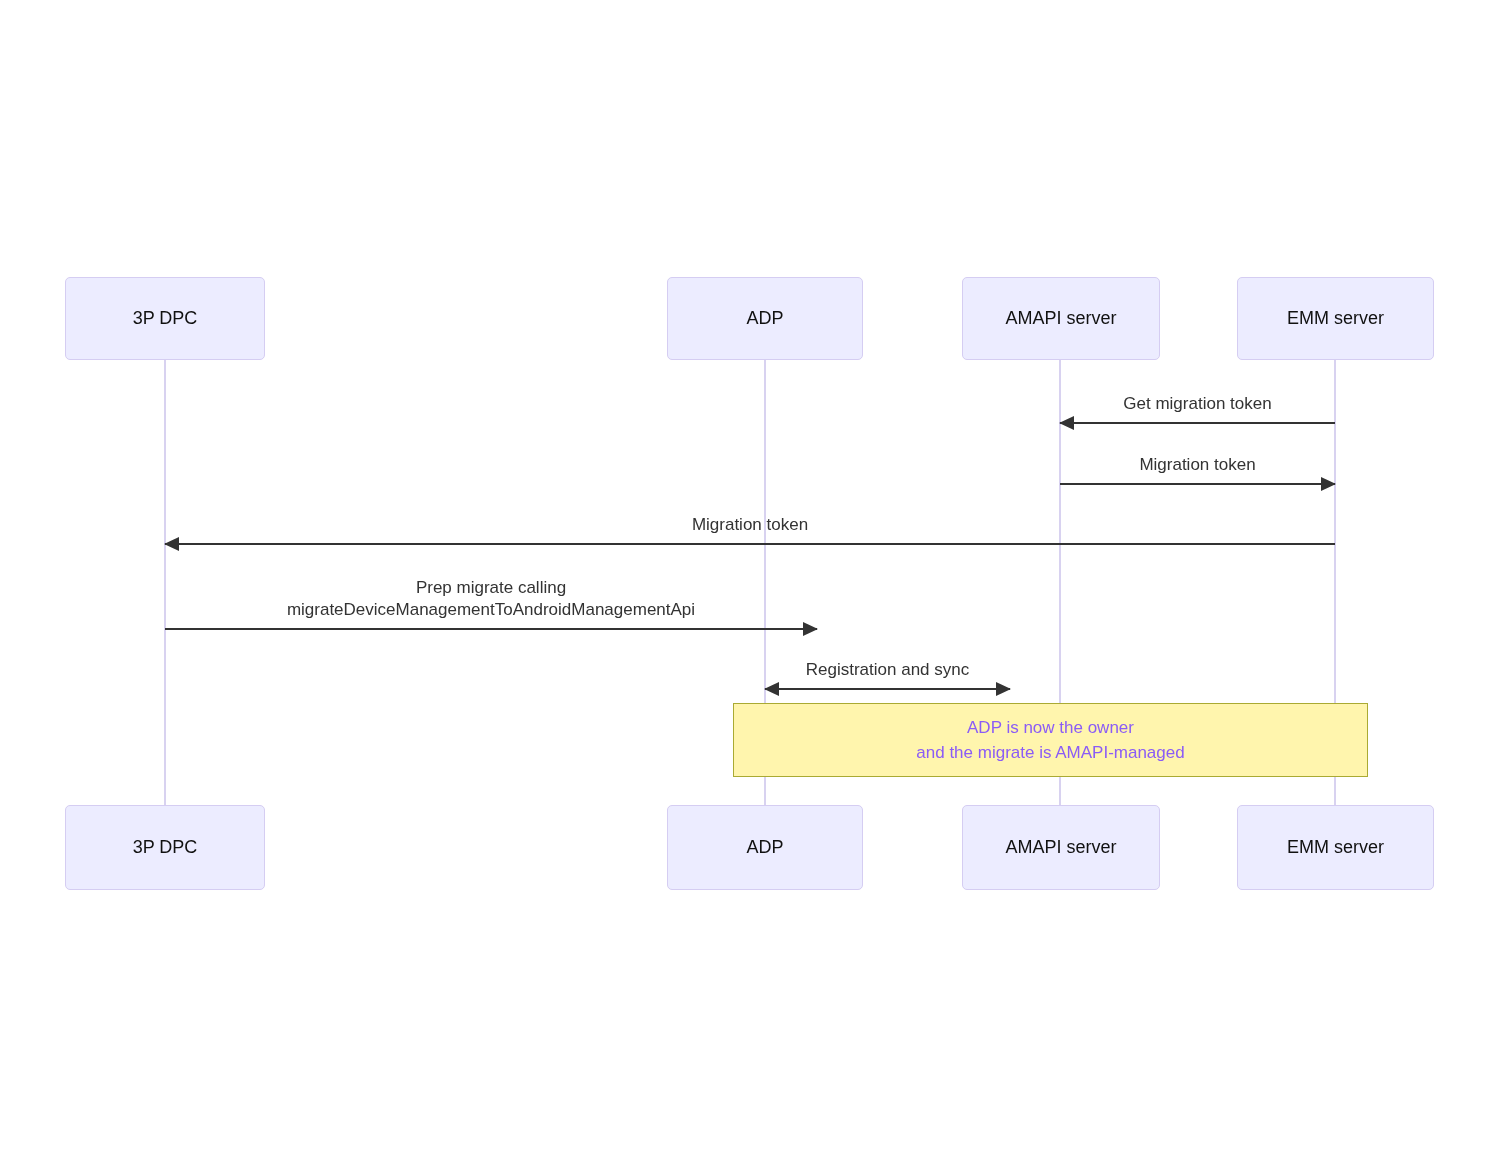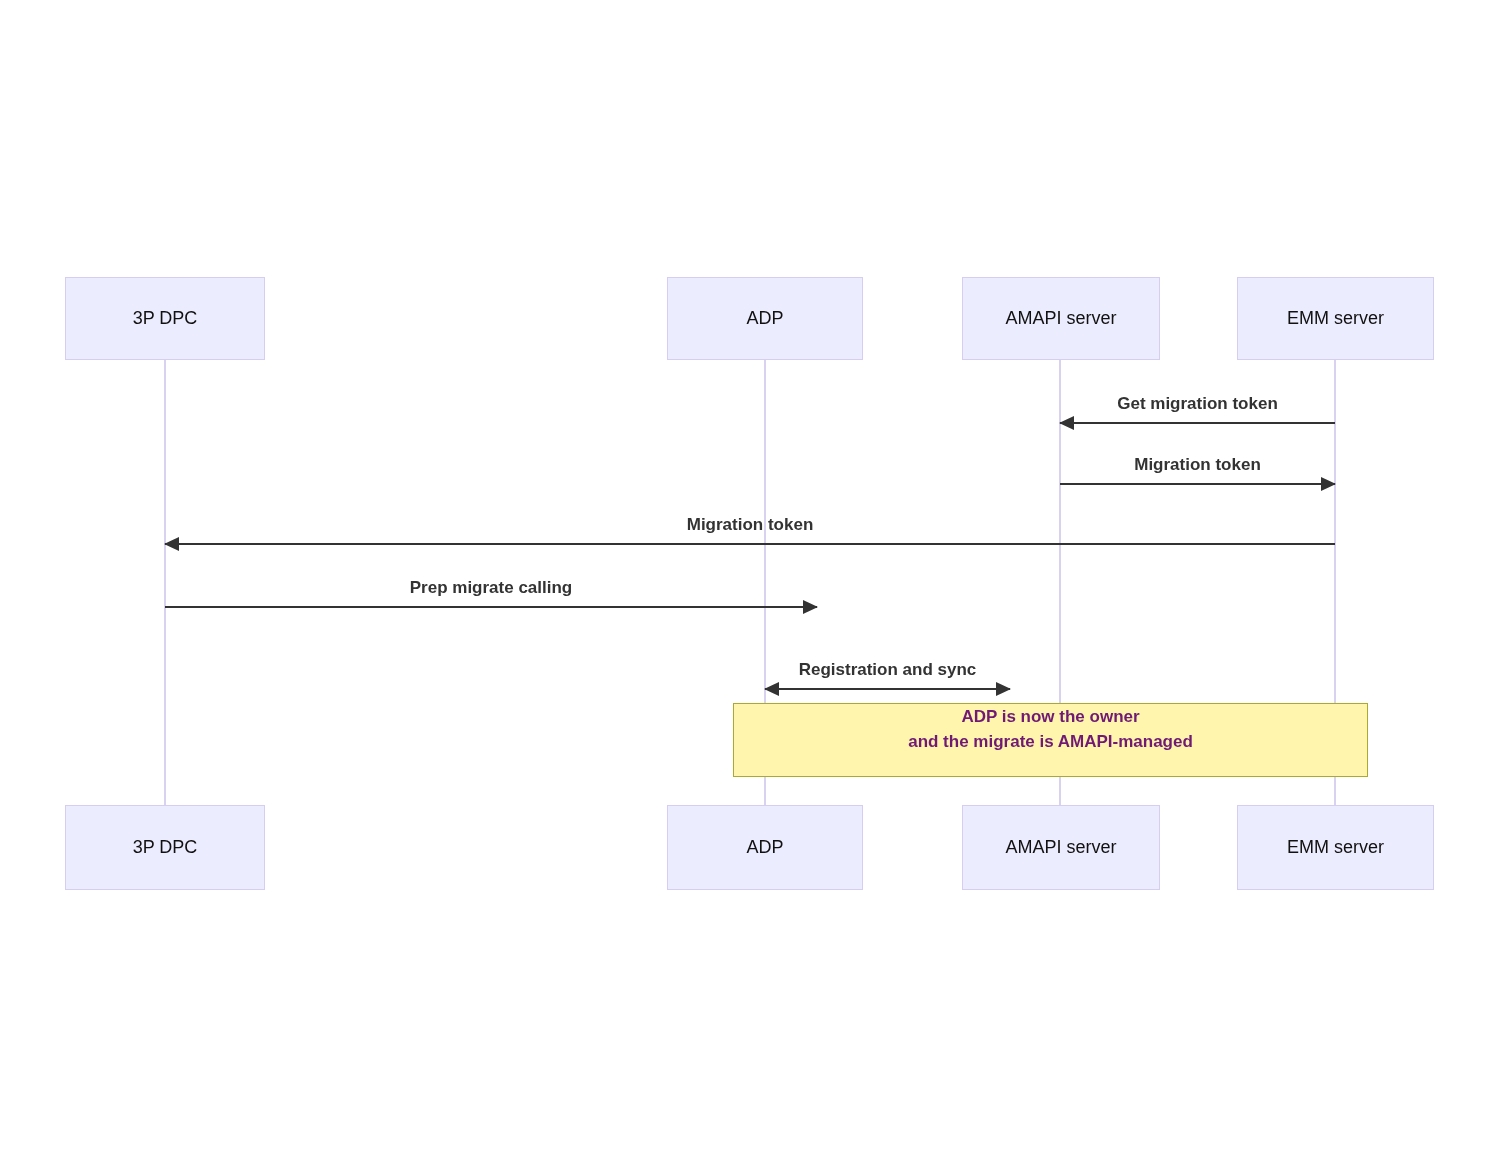--- a/index.html
+++ b/index.html
@@ -20,39 +20,38 @@
     top: 360px;
     height: 446px;
     width: 2px;
     background: var(--lifeline, #d8d2f0);
   }
   .actor {
     position: absolute;
     height: 83px;
     background: var(--actor-fill, #ECECFF);
     border: 1px solid var(--actor-border, #d5cdf2);
-    border-radius: 0;
+    border-radius: 5px;
     display: flex;
     align-items: center;
     justify-content: center;
     font-size: 18px;
     color: #111111;
     box-sizing: border-box;
   }
   .actor.bottom { top: 805px; height: 85px; }
   .actor.top { top: 277px; }
   .msg { position: absolute; }
   .msg-label {
     text-align: center;
     font-size: 17px;
     color: var(--text, #333333);
     line-height: 22px;
     padding-bottom: 7px;
     white-space: nowrap;
-    font-weight: bold;
   }
   .msg-line {
     position: relative;
     height: 2px;
     background: var(--arrow, #333333);
   }
   .ah {
     position: absolute;
     width: 0;
     height: 0;
@@ -75,24 +74,24 @@
     left: 733px;
     top: 703px;
     width: 635px;
     height: 74px;
     background: var(--note-fill, #fff5ad);
     border: 1px solid var(--note-border, #aaaa33);
     box-sizing: border-box;
     display: flex;
     flex-direction: column;
     align-items: center;
+    justify-content: center;
     font-size: 17px;
     line-height: 25px;
-    color: #701a75;
-    font-weight: bold;
+    color: #8b5cf6;
   }
 </style>
 </head>
 <body>
 
 <div class="canvas">
 
   <div class="lifeline" style="left:164px"></div>
   <div class="lifeline" style="left:764px"></div>
   <div class="lifeline" style="left:1059px"></div>
@@ -128,20 +127,21 @@
   <div class="msg" style="left:165px;top:514px;width:1170px">
     <div class="msg-label">Migration token</div>
     <div class="msg-line">
       <span class="ah ah-left"></span>
     </div>
   </div>
 
   <div class="msg" style="left:165px;top:577px;width:652px">
     <div class="msg-label">
       <div>Prep migrate calling</div>
+      <div>migrateDeviceManagementToAndroidManagementApi</div>
     </div>
     <div class="msg-line">
       <span class="ah ah-right"></span>
     </div>
   </div>
 
   <div class="msg" style="left:765px;top:659px;width:245px">
     <div class="msg-label">Registration and sync</div>
     <div class="msg-line">
       <span class="ah ah-left"></span>

